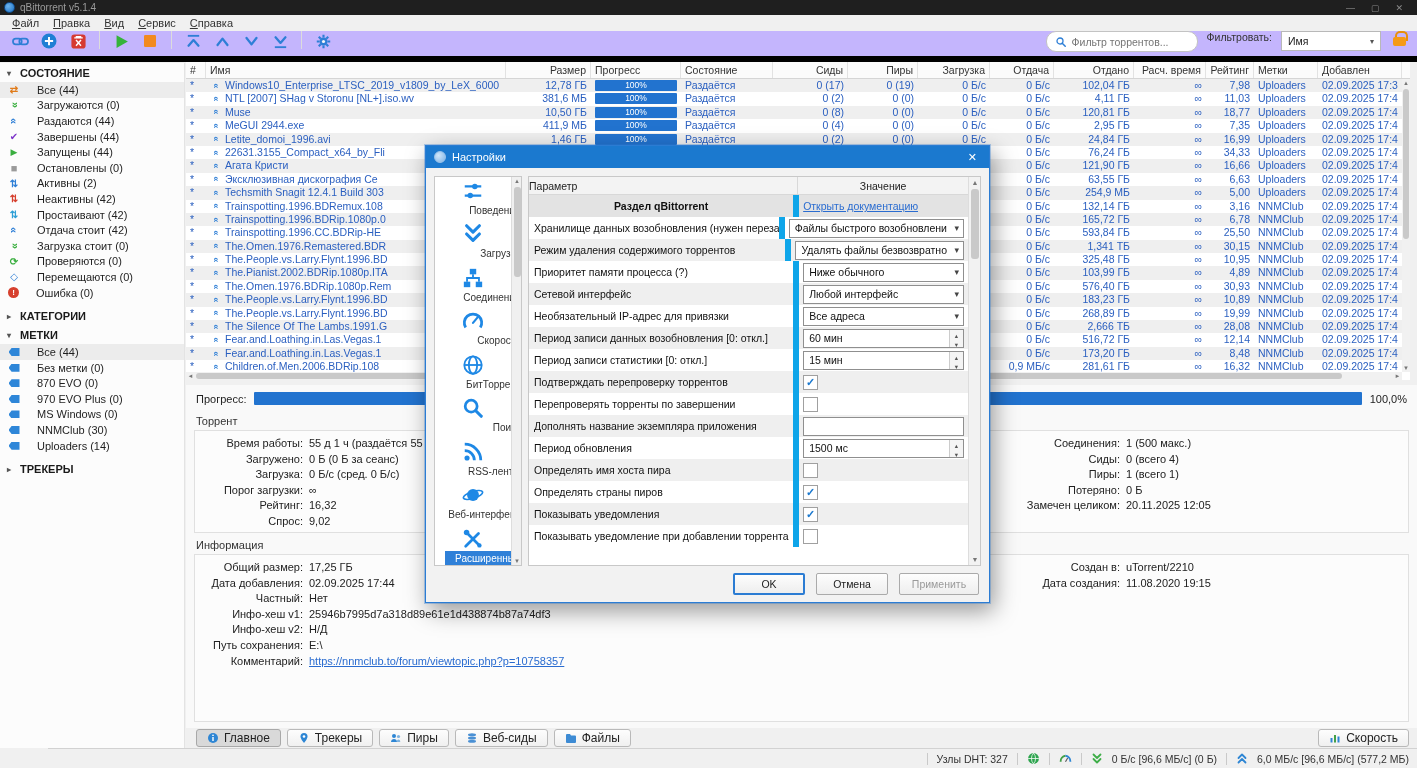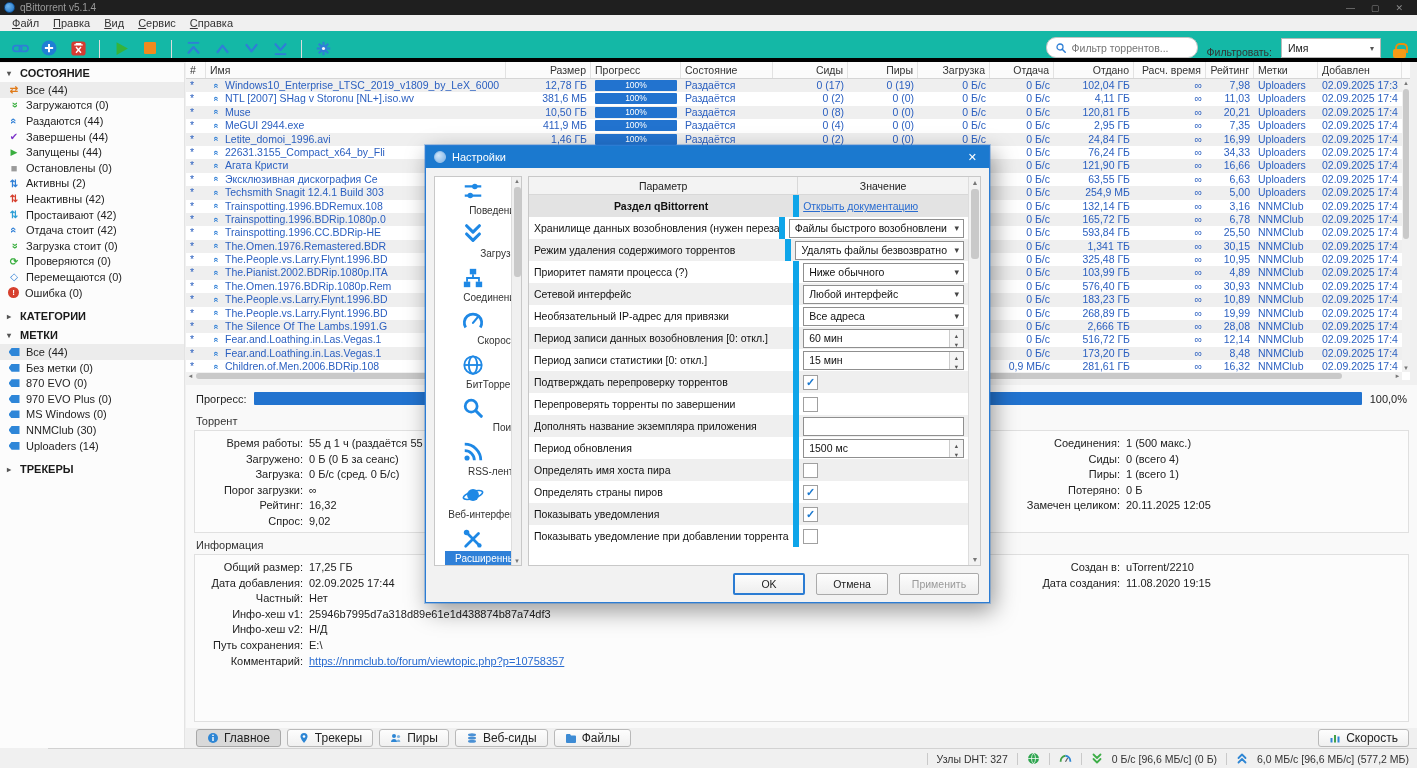--- a/index.html
+++ b/index.html
@@ -9,37 +9,37 @@
   #titlebar { position:absolute; top:0; left:0; right:0; height:15px; background:#1f1f1f; color:#9b9b9b; display:flex; align-items:center; gap:5px; padding:0 4px; font-size:10px; }
   .qb-logo { width:11px; height:11px; border-radius:50%; background:radial-gradient(circle at 35% 35%, #6db5ef, #1c6fc4); border:1px solid #0f4c8c; }
   #titlebar .win-controls { margin-left:auto; display:flex; gap:16px; padding-right:10px; color:#8a8a8a; font-size:9px; }
 
   
   #menubar { position:absolute; top:15px; left:0; right:0; height:16px; background:#f0f0f0; display:flex; align-items:center; padding-left:5px; font-size:11px; color:#333; }
   .menu-item { padding:0 7px; }
   .menu-item::first-letter { text-decoration:underline; }
 
   
-  #toolbar { position:absolute; top:31px; left:0; right:0; height:31px; background:#14b8a6; border-bottom:4px solid #000000; display:flex; align-items:flex-end; padding:0 10px; gap:9px; }
+  #toolbar { position:absolute; top:31px; left:0; right:0; height:31px; background:#c4b5fd; border-bottom:6px solid #000000; display:flex; align-items:flex-start; padding:0 10px; gap:9px; }
   .tb-ic { width:20px; height:20px; display:flex; align-items:center; justify-content:center; }
   .tb-sep { width:1px; height:18px; background:#dcdcdc; margin:0 2px; }
   #toolbar .spacer { flex:1; }
   .searchbox { width:152px; height:21px; border:1px solid #c3c3c3; border-radius:10px; background:#fff; display:flex; align-items:center; gap:5px; padding:0 8px; }
   .searchbox input { border:none; outline:none; width:110px; font-size:10.5px; font-family:"Liberation Sans",sans-serif; color:#555; background:transparent; }
   .filter-label { font-size:10.5px; color:#333; }
   .filter-select { width:100px; height:20px; border:1px solid #b8b8b8; background:#fff; font-size:10.5px; display:flex; align-items:center; justify-content:space-between; padding:0 6px; color:#222; }
   .lock-icon { width:15px; height:15px; position:relative; margin-left:2px; }
   .lock-icon::before { content:""; position:absolute; top:0; left:3px; width:9px; height:8px; border:2px solid #e8900c; border-bottom:none; border-radius:5px 5px 0 0; }
   .lock-icon::after { content:""; position:absolute; bottom:0; left:1px; width:13px; height:9px; background:#f59a17; border-radius:2px; }
 
   
   #sidebar { position:absolute; top:63px; left:0; width:185px; bottom:20px; background:#fcfcfc; border-right:1px solid #e3e3e3; font-size:11px; overflow:hidden; }
   .sb-header { display:flex; align-items:center; gap:5px; font-weight:bold; color:#1a1a1a; padding:4px 6px 3px 7px; }
   .sb-arrow { font-size:8px; color:#555; width:8px; }
-  .sb-item { display:flex; align-items:center; gap:6px; height:15.6px; padding-left:8px; color:#1f1f1f; white-space:nowrap; }
+  .sb-item { display:flex; align-items:center; gap:17px; height:15.6px; padding-left:8px; color:#1f1f1f; white-space:nowrap; }
   .sb-item.sel { background:#ececec; }
   .sic { width:12px; min-width:12px; height:12px; display:inline-flex; align-items:center; justify-content:center; font-size:10px; }
   .sic.chev::before { content:"«"; font-weight:700; display:inline-block; font-size:11px; }
   .sic.up::before { transform:rotate(90deg); }
   .sic.dn::before { transform:rotate(-90deg); }
   .sic.green { color:#3aae3f; } .sic.blue { color:#2e7fd6; } .sic.cyan { color:#2e9fd6; } .sic.red { color:#d6402e; }
   .sic.shuffle::before { content:"⇄"; color:#e07b1a; font-weight:700; }
   .sic.check::before { content:"✔"; color:#7d35c9; }
   .sic.play::before { content:"▶"; color:#3aae3f; font-size:9px; }
   .sic.stop::before { content:"■"; color:#9a9a9a; font-size:11px; }
@@ -108,21 +108,21 @@
   .nav-inner { margin-right:10px; }
   .nav-item { height:43.5px; display:flex; flex-direction:column; align-items:center; justify-content:center; gap:1px; font-size:10px; color:#333; }
   .nav-item svg { width:22px; height:22px; }
   .nav-label { width:100%; text-align:right; padding:2px 0;margin-left:19px; }
   .nav-item.sel .nav-label { background:#2f80d8; color:#fff; }
   .nav-scroll { position:absolute; right:0; top:0; bottom:0; width:10px; background:#f0f0f0; border-left:1px solid #ddd; }
   .nav-scroll .sar { position:absolute; left:0; width:10px; font-size:6px; color:#777; text-align:center; }
   .nav-scroll .thumb { position:absolute; top:10px; left:1.5px; width:7px; height:90px; background:#c9c9c9; border-radius:3px; }
   .dlg-table { flex:1; margin:8px 8px 0 6px; border:1px solid #c8c8c8; background:#fff; position:relative; overflow:hidden; }
   .dlg-thead { display:flex; height:18px; line-height:18px; background:#f3f3f3; border-bottom:1px solid #d8d8d8; font-size:10.5px; color:#222; margin-right:12px; }
-  .dlg-thead .h1 { flex:1.58; text-align:center; border-right:1px solid #d8d8d8; }
+  .dlg-thead .h1 { flex:1.58; border-right:1px solid #d8d8d8; }
   .dlg-thead .h2 { flex:1; text-align:center; }
   .dlg-rows { margin-right:12px; }
   .dlg-row { display:flex; height:22px; align-items:center; font-size:10.5px; }
   .dlg-row:nth-child(odd) { background:#efefef; }
   .dlg-row .plabel { flex:1.58; padding:0 5px; color:#111; overflow:hidden; white-space:nowrap; }
   .dlg-row .pval { flex:1; display:flex; align-items:center; padding:0 4px 0 4px; border-left:6px solid #0ea5e9; height:100%; }
   .dlg-row.section { background:#e3e3e3; }
   .dlg-row.section .plabel { font-weight:bold; text-align:center; }
   .vbox { position:relative; width:100%; height:19px; display:flex; align-items:center; font-size:10.5px; color:#111; }
   .vbox .vtext { overflow:hidden; white-space:nowrap; }
@@ -571,21 +571,21 @@
         <span class="cell c-prog">
           <span class="pbar">100%</span>
         </span>
         <span class="cell c-state">Раздаётся</span>
         <span class="cell c-seeds num">0 (8)</span>
         <span class="cell c-peers num">0 (0)</span>
         <span class="cell c-dl num">0 Б/с</span>
         <span class="cell c-ul num">0 Б/с</span>
         <span class="cell c-uped num">120,81 ГБ</span>
         <span class="cell c-eta num">∞</span>
-        <span class="cell c-ratio num">20,21</span>
+        <span class="cell c-ratio num">18,77</span>
         <span class="cell c-tags">Uploaders</span>
         <span class="cell c-added">02.09.2025 17:4</span>
       </div>
 
       <div class="trow">
         <span class="cell c-num">*</span>
         <span class="cell c-name">
           <span class="sic chev up blue nic"></span>
           <span class="nm">MeGUI 2944.exe</span>
         </span>

